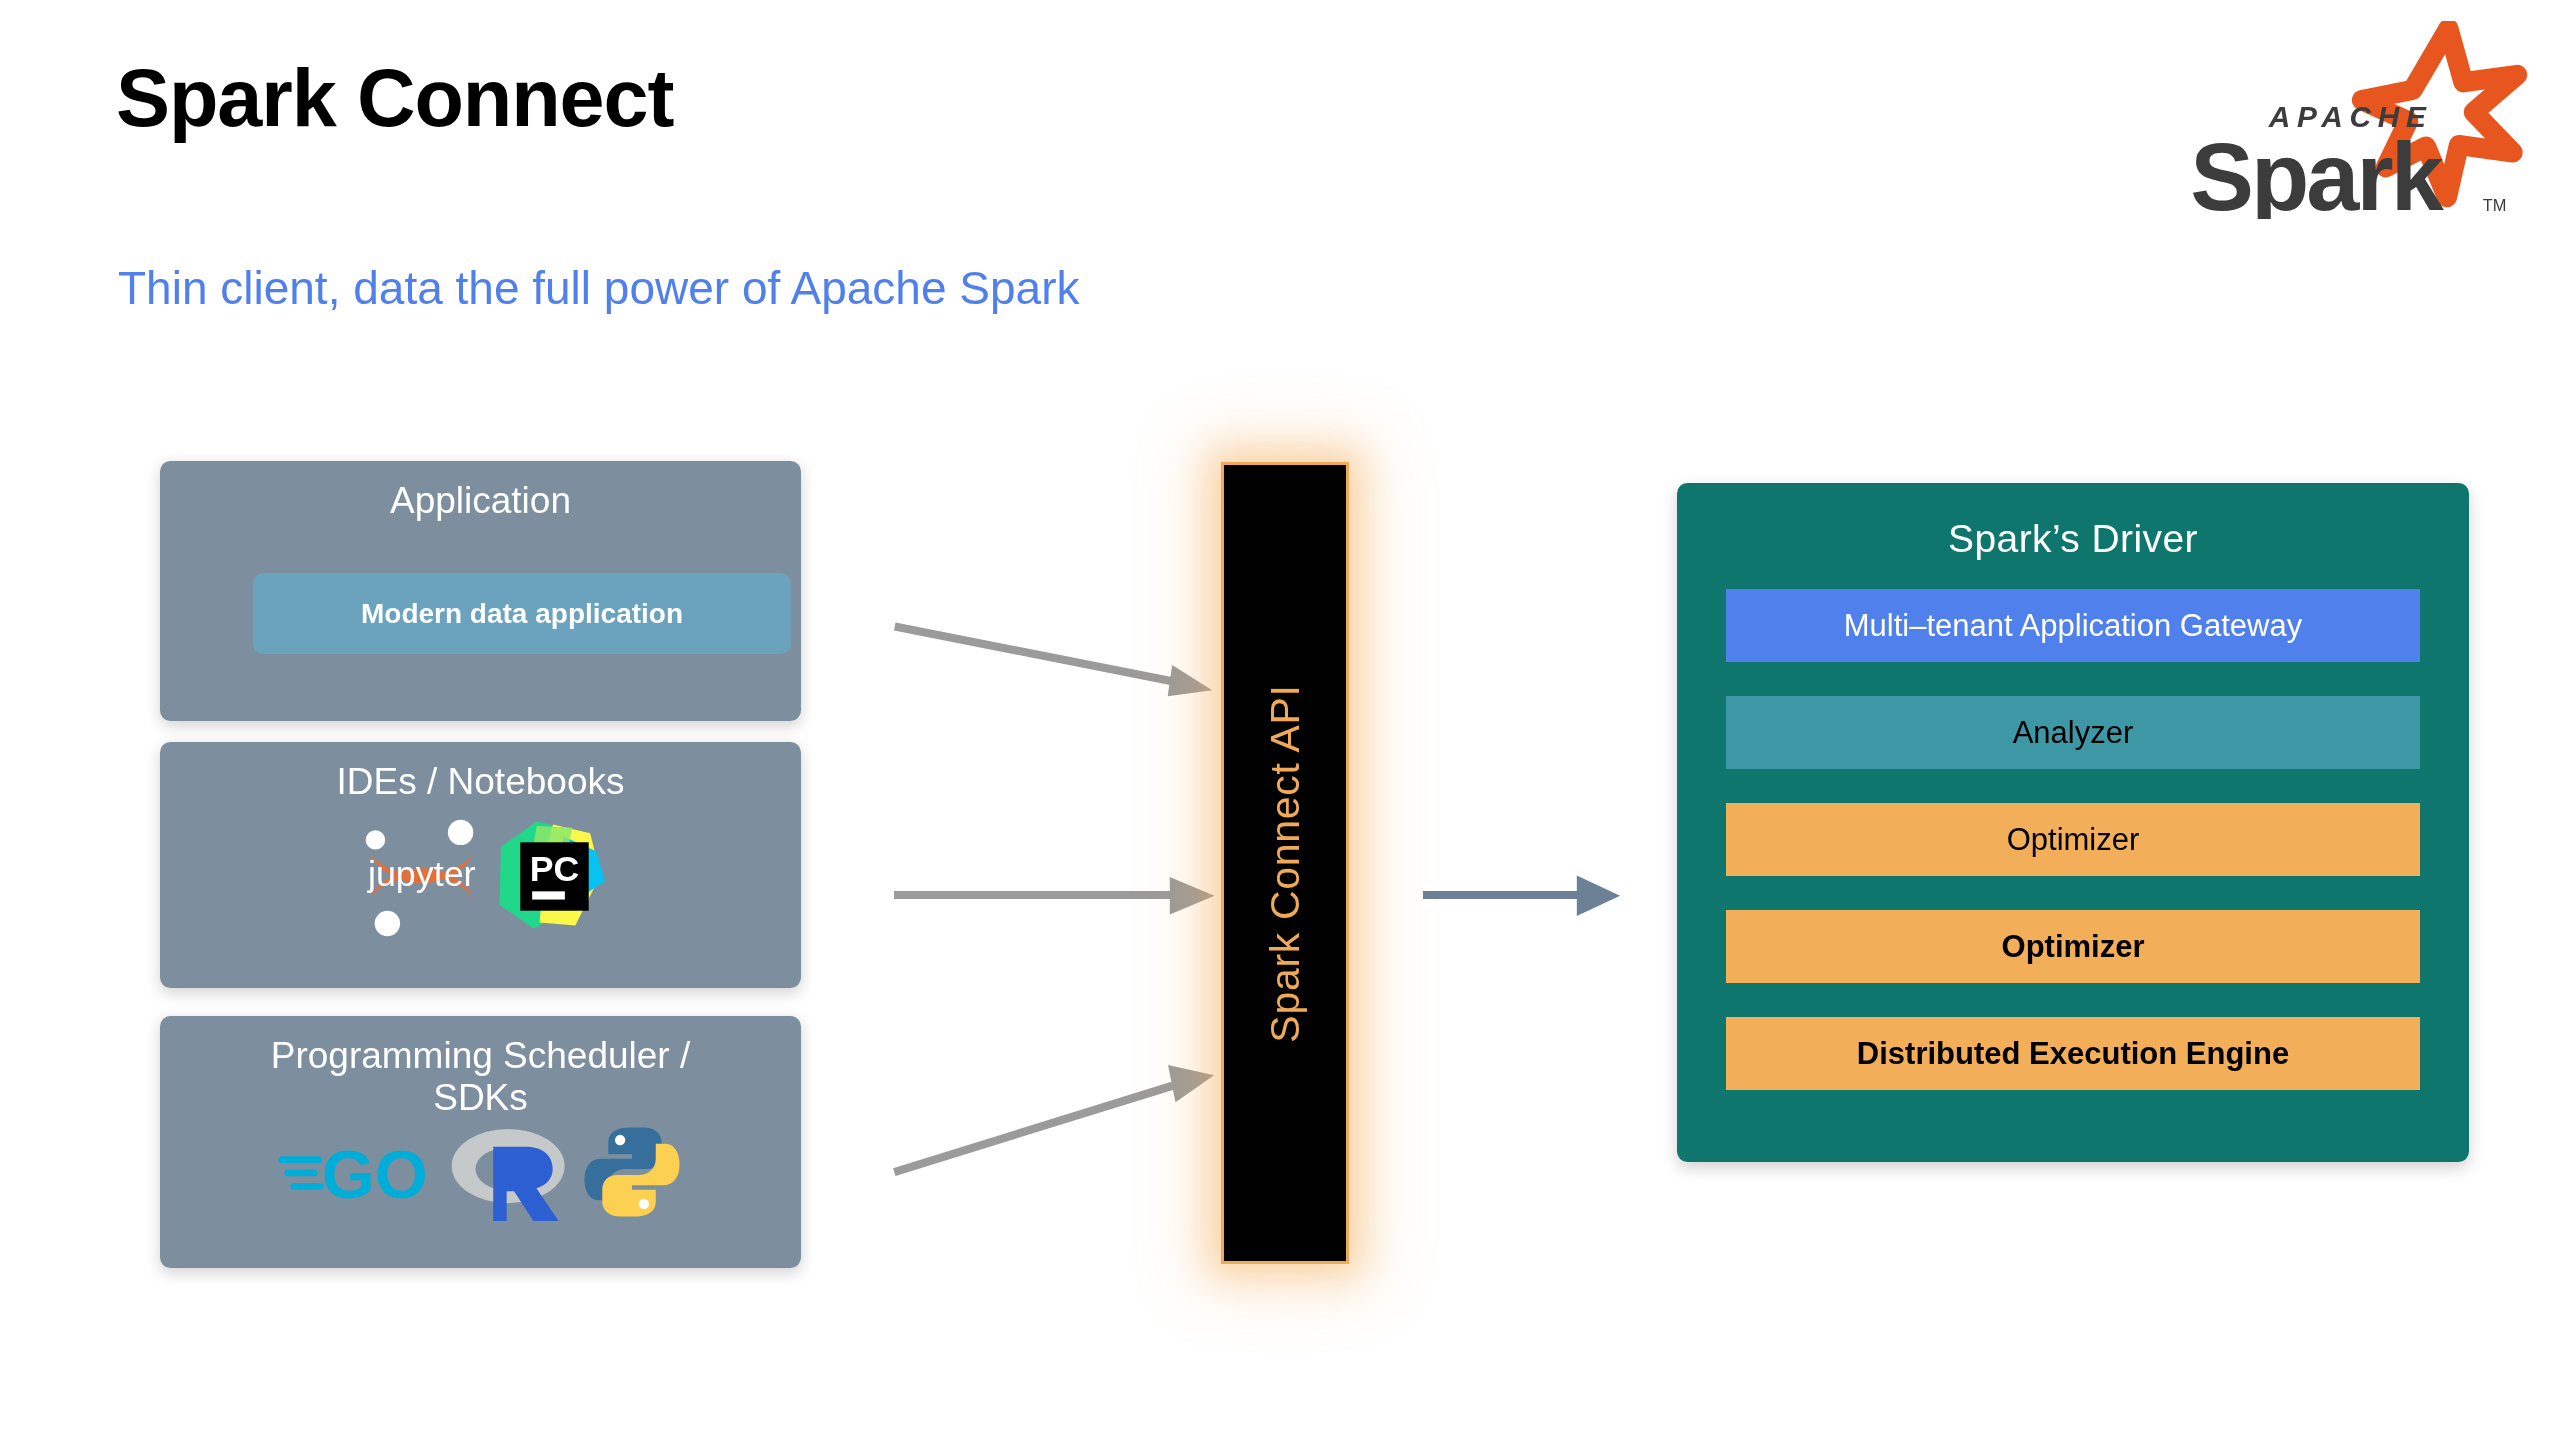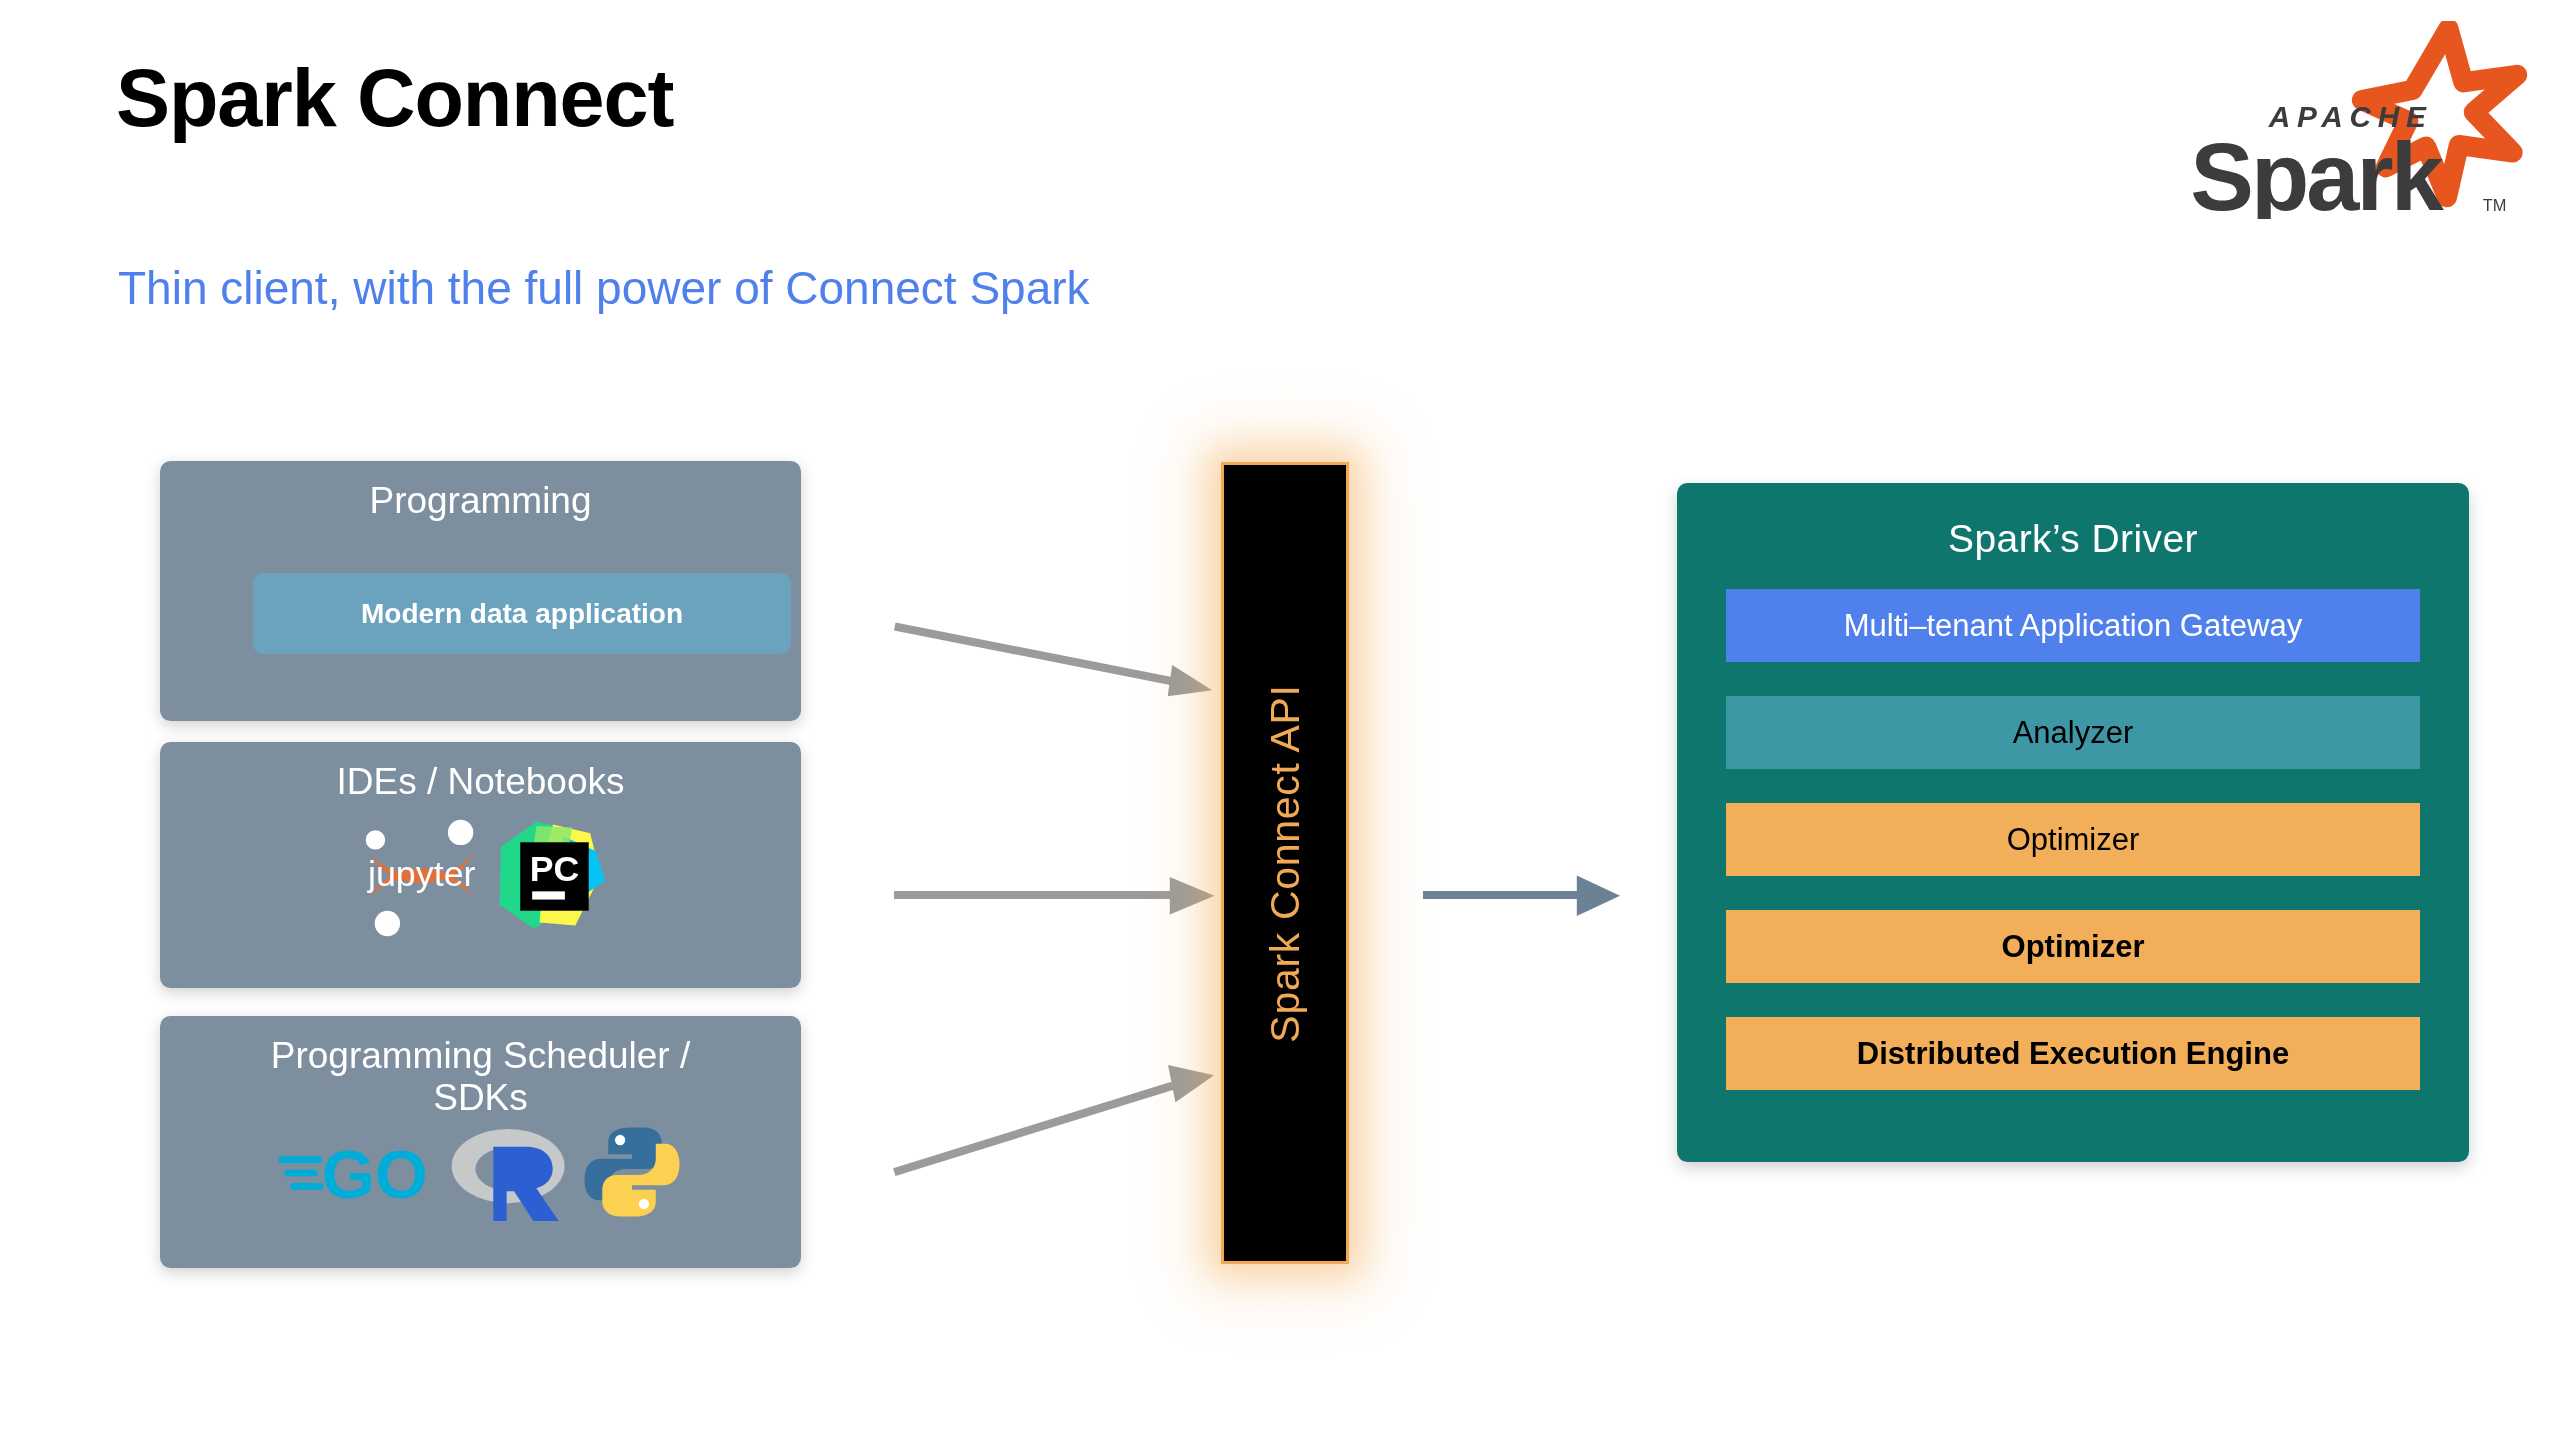--- a/index.html
+++ b/index.html
@@ -157,36 +157,36 @@
   }
   .driver-row.bold { font-weight: 700; }
 
   
   .arrow-svg { position: absolute; overflow: visible; }
 </style>
 </head>
 <body>
 
 <div id="slide-title">Spark Connect</div>
-<div id="slide-subtitle">Thin client, with the full power of Connect Spark</div>
+<div id="slide-subtitle">Thin client, data the full power of Apache Spark</div>
 
 <div id="spark-logo">
   <svg viewBox="0 0 500 265" width="373" height="198" xmlns="http://www.w3.org/2000/svg">
 
     <path d="M384 10 L404 82 L476 72 L418 122 L470 176 L398 166 L382 236 L354 168 L300 196 L330 134 L268 106 L336 92 Z" fill="none" stroke="#e8561f" stroke-width="27" stroke-linejoin="round"></path>
 
     <text x="143" y="142" font-family="'Liberation Sans', sans-serif" font-size="40" font-weight="700" font-style="italic" letter-spacing="9" fill="#3c3c3c">APACHE</text>
 
     <text x="38" y="253" font-family="'Liberation Sans', sans-serif" font-size="128" font-weight="700" fill="#3c3c3c" letter-spacing="-4">Spark</text>
     <text x="430" y="254" font-family="'Liberation Sans', sans-serif" font-size="22" fill="#3c3c3c">TM</text>
   </svg>
 </div>
 
 <div class="client-card" id="card-applications">
-  <div class="client-card-title">Programming</div>
+  <div class="client-card-title">Application</div>
   <div id="modern-data-app">Modern data application</div>
 </div>
 
 <div class="client-card" id="card-ides">
   <div class="client-card-title">IDEs / Notebooks</div>
   <div class="logo-row">
 
     <span>
       <svg width="142" height="127" viewBox="0 0 190 170" xmlns="http://www.w3.org/2000/svg">
         <circle cx="34" cy="36" r="13" fill="#ffffff"></circle>

